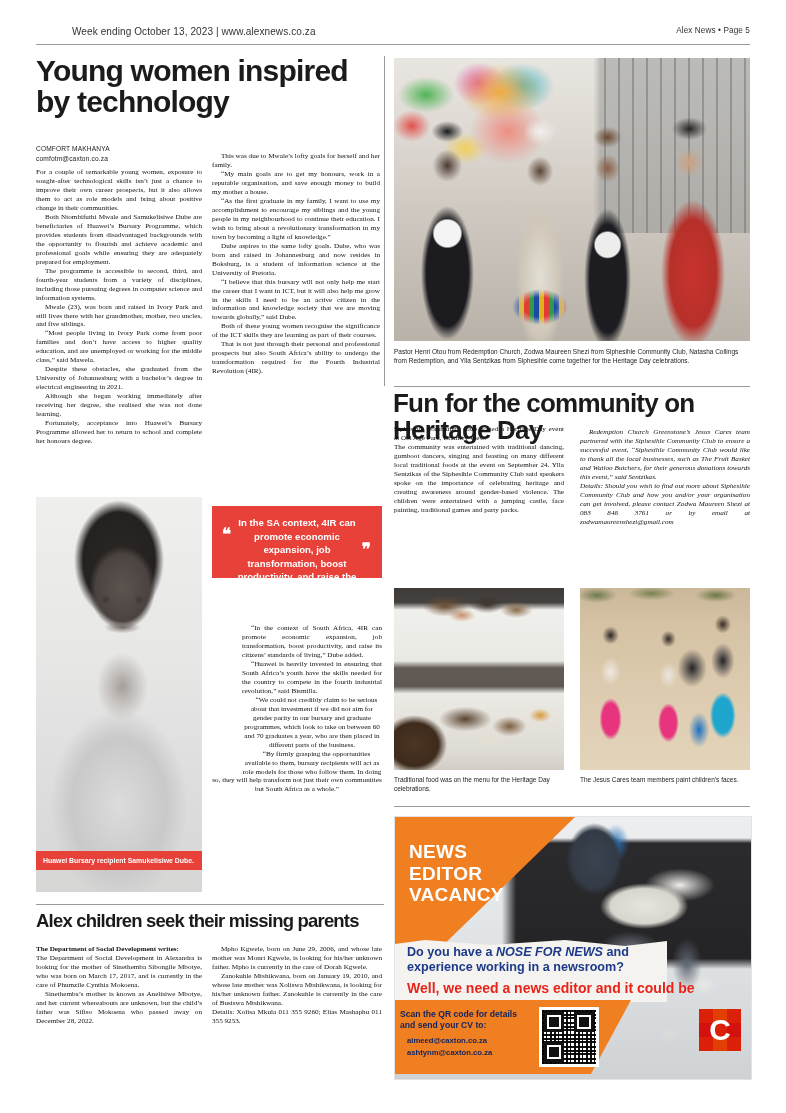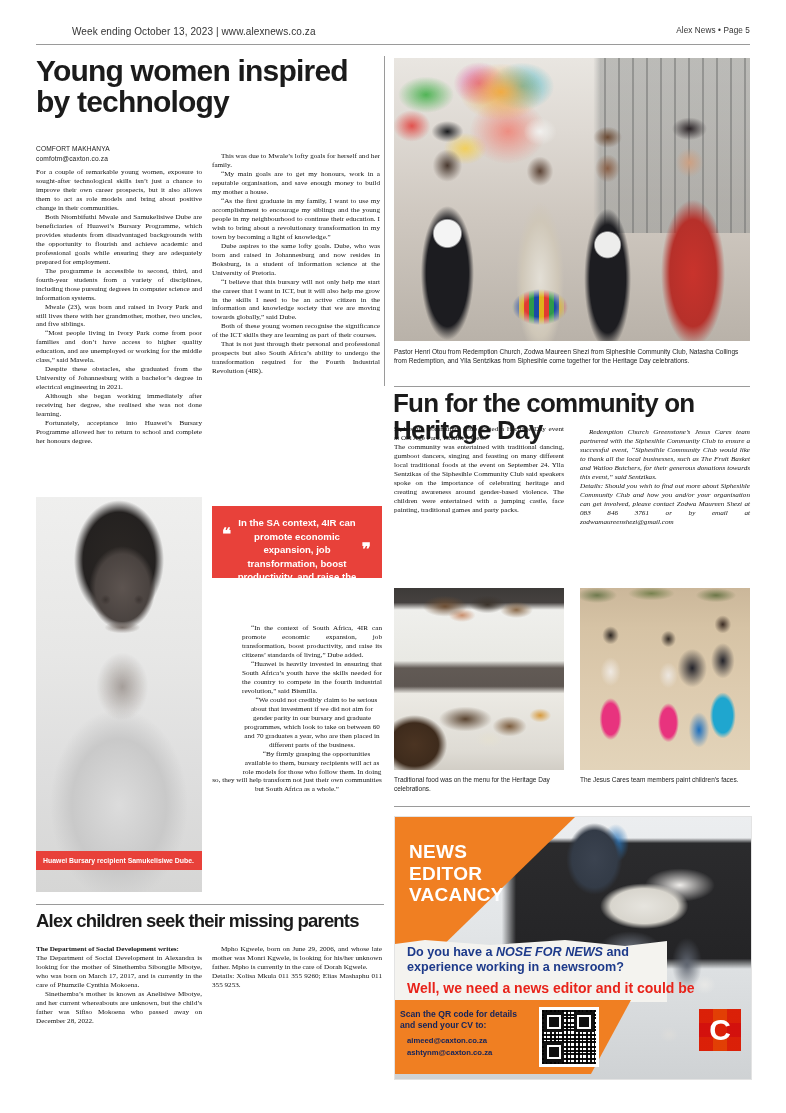--- a/index.html
+++ b/index.html
@@ -246,20 +246,21 @@
 
   <div class="hl" style="position:absolute;left:36px;top:912px;width:350px;font-size:18.5px;">Alex children seek their missing parents</div>
 
   <div class="body-col" style="position:absolute;left:36px;top:945px;width:166px;">
     <p class="noindent" style="font-weight:bold;">The Department of Social Development writes:</p>
     <p class="noindent">The Department of Social Development in Alexandra is looking for the mother of Sinethemba Sibongile Mbotye, who was born on March 17, 2017, and is currently in the care of Phumzile Cynthia Mokoena.</p>
     <p>Sinethemba’s mother is known as Anelisiwe Mbotye, and her current whereabouts are unknown, but the child’s father was Sifiso Mokoena who passed away on December 28, 2022.</p>
   </div>
   <div class="body-col" style="position:absolute;left:212px;top:945px;width:170px;">
     <p>Mpho Kgwele, born on June 29, 2006, and whose late mother was Monri Kgwele, is looking for his/her unknown father. Mpho is currently in the care of Dorah Kgwele.</p>
+    <p>Zanokuhle Mtshikwana, born on January 19, 2010, and whose late mother was Xoliswa Mtshikwana, is looking for his/her unknown father. Zanokuhle is currently in the care of Busiswa Mtshikwana.</p>
     <p class="noindent">Details: Xolisa Mkula 011 355 9260; Elias Mashaphu 011 355 9253.</p>
   </div>
 
   <div class="ad" style="left:394px;top:816px;width:356px;height:262px;">
 
     <div class="ad-photo" style="background:linear-gradient(180deg,#eceef0 0%,#e3e6e8 40%,#dcdfe1 62%,#cfd2d4 100%);"></div>
     <div class="ad-photo" style="background:
         linear-gradient(180deg, rgba(0,0,0,0) 0%, rgba(0,0,0,0) 8%, #2b2b2d 10%, #242426 54%, rgba(36,36,38,0) 58%);
         -webkit-mask-image:linear-gradient(90deg,rgba(0,0,0,0) 30%,#000 34%,#000 100%);
         mask-image:linear-gradient(90deg,rgba(0,0,0,0) 30%,#000 34%,#000 100%);"></div>

